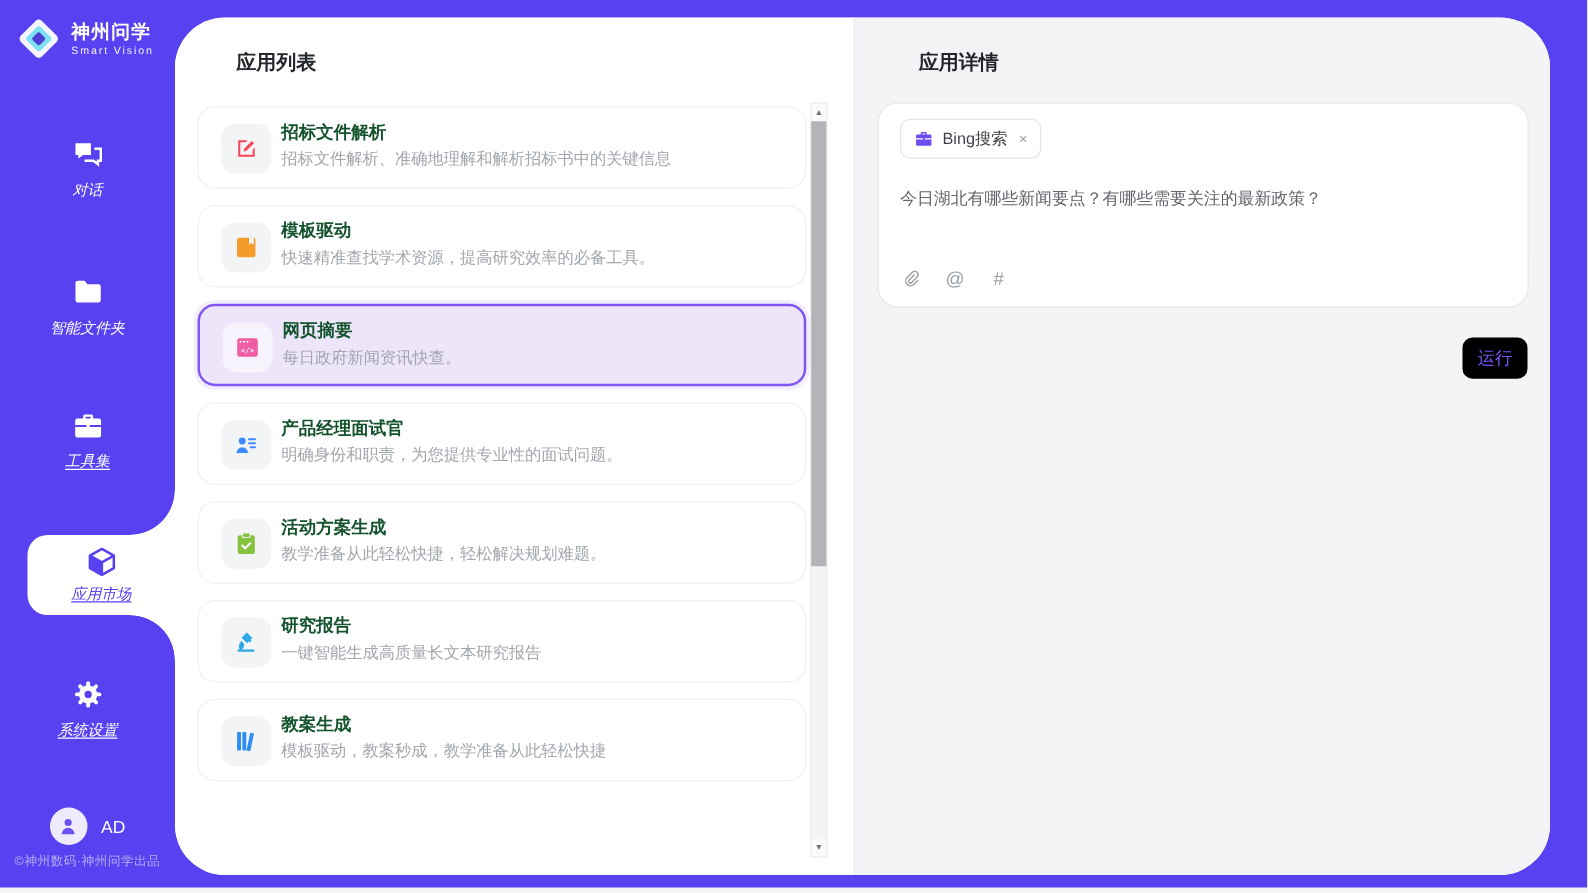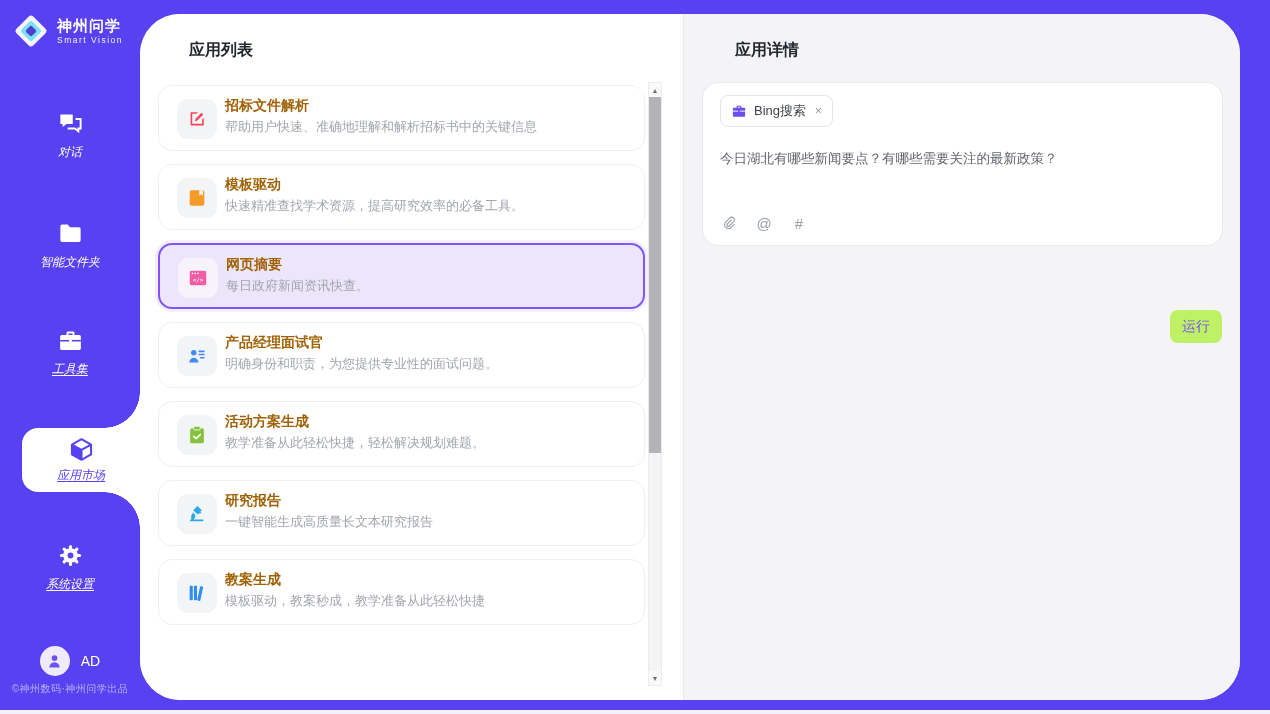--- a/index.html
+++ b/index.html
@@ -46,21 +46,21 @@
   .panel-title{font-size:16px;font-weight:bold;color:#23262d;margin-left:34px;}
 
   .list-panel{position:absolute;left:0;top:0;width:543px;height:686px;background:#fff;}
   .list-panel .panel-title{position:absolute;left:15px;top:26px;}
   .app-list{position:absolute;left:18px;top:71px;width:487px;display:flex;flex-direction:column;gap:13px;}
   .app-card{position:relative;height:66px;background:#fff;border:1px solid #f0f0f3;border-radius:14px;flex:0 0 auto;cursor:pointer;}
   .app-card.selected{background:#ede6fb;border:2px solid #8156f5;box-shadow:0 0 0 3px rgba(129,86,245,.10);}
   .icon-tile{position:absolute;left:18px;top:13px;width:40px;height:40px;border-radius:11px;background:var(--tile-bg);display:flex;align-items:center;justify-content:center;}
   .app-card.selected .icon-tile{background:#f7f3fd;}
   .icon-tile svg{width:22px;height:22px;display:block;}
-  .card-title{position:absolute;left:66px;top:11px;font-size:14px;font-weight:bold;color:#a16207;}
+  .card-title{position:absolute;left:66px;top:11px;font-size:14px;font-weight:bold;color:#14532d;}
   .card-desc{position:absolute;left:66px;top:32px;width:405px;font-size:13px;color:#a2a6ad;white-space:nowrap;overflow:hidden;}
 
   
   .scrollbar{position:absolute;left:508px;top:68px;width:14px;height:604px;background:#f4f4f5;border:1px solid #ececee;}
   .scroll-btn{position:absolute;left:0;width:12px;height:14px;background:#fafafb;display:flex;align-items:center;justify-content:center;font-size:7px;color:#707277;cursor:pointer;}
   .scroll-btn.up{top:0;}
   .scroll-btn.down{bottom:0;}
   .scroll-thumb{position:absolute;left:0;top:14px;width:12px;height:356px;background:#b4b4b8;cursor:pointer;}
 
   .detail-panel{position:absolute;left:543px;top:0;width:557px;height:686px;background:var(--panel-bg);border-left:1px solid #e9e9ee;}
@@ -69,21 +69,21 @@
   .chip{position:absolute;left:17px;top:12px;height:32px;display:inline-flex;align-items:center;gap:7px;padding:0 10px;background:#fff;border:1px solid #e4e4e9;border-radius:8px;cursor:pointer;}
   .chip-icon{width:16px;height:16px;color:#6d4df2;}
   .chip-icon svg{width:100%;height:100%;display:block;}
   .chip-label{font-size:13px;color:#3f4249;}
   .chip-close{font-size:12px;color:#9a9ea6;margin-left:2px;cursor:pointer;}
   .query-text{position:absolute;left:17px;top:66px;width:487px;font-size:13.5px;color:#63656c;line-height:1.45;cursor:text;}
   .composer-tools{position:absolute;left:17px;bottom:13px;display:flex;align-items:center;gap:17px;color:#9aa0a8;}
   .composer-tools .tool{width:18px;height:18px;display:flex;align-items:center;justify-content:center;cursor:pointer;}
   .composer-tools svg{width:16px;height:16px;display:block;}
   .txt-glyph{font-size:15px;line-height:1;color:#9aa0a8;}
-  .run-btn{position:absolute;left:486px;top:256px;width:52px;height:33px;border:none;background:#bef264;color:#7a52f5;font-size:14px;border-radius:8px;cursor:pointer;font-family:inherit;margin-top:40px;}
+  .run-btn{position:absolute;left:486px;top:256px;width:52px;height:33px;border:none;background:#000000;color:#7a52f5;font-size:14px;border-radius:8px;cursor:pointer;font-family:inherit;}
 </style>
 </head>
 <body>
 
 <div class="frame">
   <div class="purple-bg"></div>
 
   <aside class="sidebar">
     <div class="logo">
       <span class="logo-mark">
@@ -176,21 +176,21 @@
       <h2 class="panel-title">应用列表</h2>
       <div class="app-list">
           <div class="app-card">
             <span class="icon-tile" style="color: rgb(244, 69, 90);">
               <svg viewBox="0 0 24 24">
                 <path fill="currentColor" d="M5 4.6h8.2l-1.8 1.8H6.8v10.8h10.8v-4.6l1.8-1.8v8.2H5z"></path>
                 <path fill="currentColor" d="M9.6 14.4l.9-2.8 6.4-6.4 1.9 1.9-6.4 6.4-2.8.9z"></path>
               </svg>
             </span>
             <div class="card-title">招标文件解析</div>
-            <div class="card-desc">帮助用户快速、准确地理解和解析招标书中的关键信息</div>
+            <div class="card-desc">招标文件解析、准确地理解和解析招标书中的关键信息</div>
           </div>
           <div class="app-card">
             <span class="icon-tile" style="color: rgb(245, 155, 42);">
               <svg viewBox="0 0 24 24">
                 <rect x="4" y="3.5" width="16" height="17" rx="2" fill="currentColor"></rect>
                 <path d="M14.5 3.5v6l2-1.5 2 1.5v-6z" fill="#f3f4f6"></path>
               </svg>
             </span>
             <div class="card-title">模板驱动</div>
             <div class="card-desc">快速精准查找学术资源，提高研究效率的必备工具。</div>

